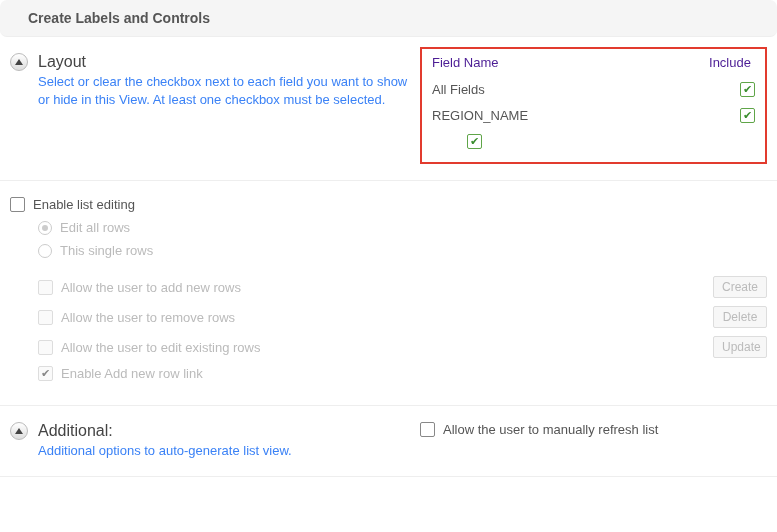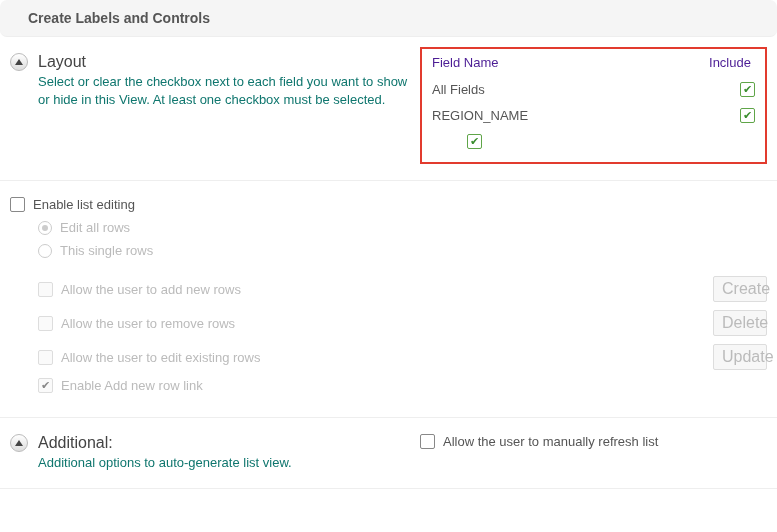--- a/index.html
+++ b/index.html
@@ -52,21 +52,21 @@
     border-right: 4px solid transparent;
     border-bottom: 6px solid #444;
     display: block;
   }
   .section-title {
     color: #444;
     font-size: 16px;
     margin-bottom: 2px;
   }
   .section-desc {
-    color: #0f766e;
+    color: #3b82f6;
     line-height: 1.4;
     font-size: 13px;
   }
   .hlbox {
     border: 2px solid #e23b2e;
     position: relative;
     top: -6px;
     margin-bottom: -6px;
     padding: 6px 10px 8px 10px;
   }
@@ -107,21 +107,21 @@
     margin-bottom: 8px;
     color: #555;
   }
   .opt-row.disabled { color: #bbb; }
   .opt-row .opt-label { flex: 1; }
   .opt-indent { margin-left: 28px; }
   .btn {
     border: 1px solid #ddd;
     background: #f7f7f7;
     color: #bbb;
-    font-size: 16px;
+    font-size: 12px;
     padding: 3px 8px;
     border-radius: 2px;
     margin-left: 6px;
     width: 54px;
     text-align: center;
   }
 
   .chk {
     width: 15px; height: 15px;
     border: 1px solid #888;

